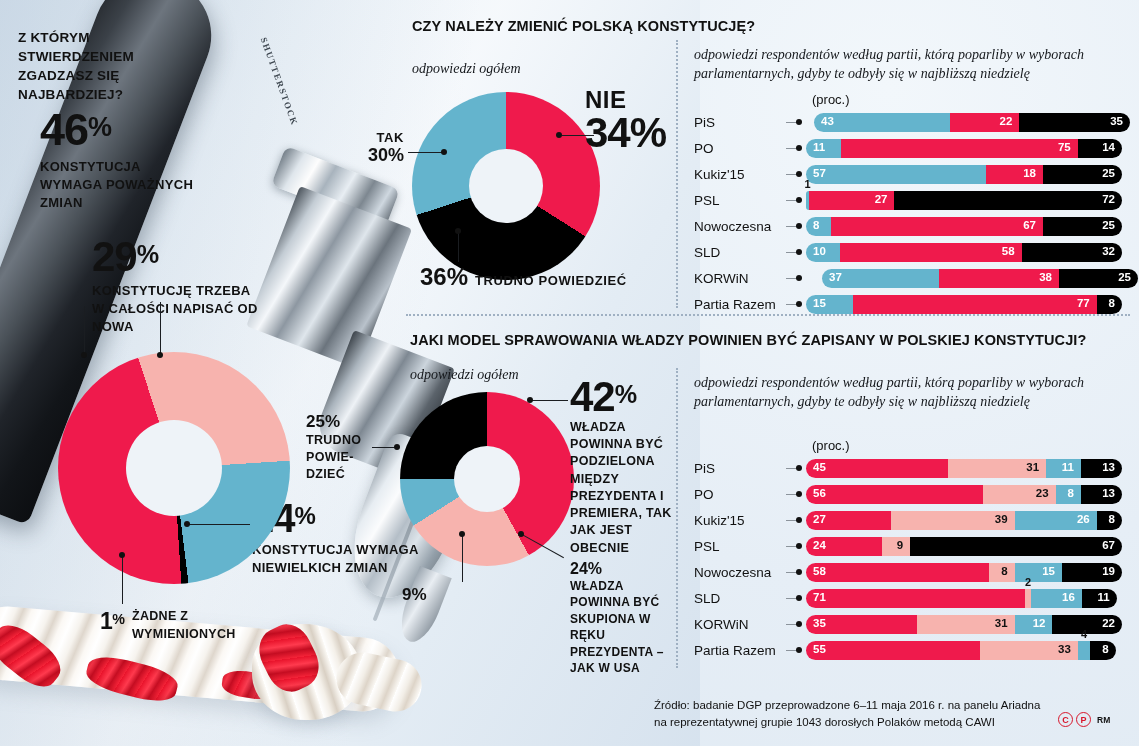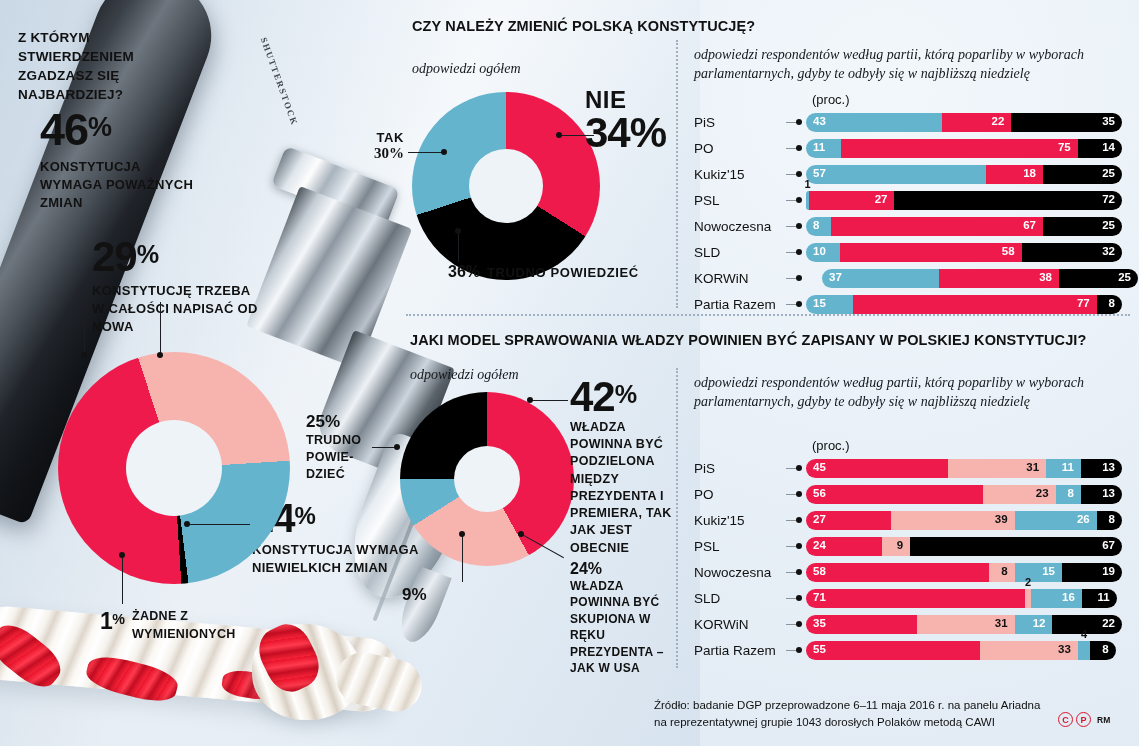--- a/index.html
+++ b/index.html
@@ -126,26 +126,26 @@
   #b24b{position:absolute;left:570px;top:560px;width:104px;}
   #b24b .p24{font-size:16px;font-weight:bold;}
   #b24b .cap{font-size:12px;line-height:1.37;}
   #b42{position:absolute;left:570px;top:378px;width:110px;}
   #b42 .big-pct{font-size:42px;}
   #b42 .cap{font-size:12.5px;line-height:1.38;margin-top:3px;}
 
   
   #tak{position:absolute;left:352px;top:130px;text-align:right;width:52px;}
   #tak .l{font-size:13px;font-weight:bold;letter-spacing:.6px;}
-  #tak .v{font-size:15px;font-weight:bold;font-family:Liberation Serif, serif;}
+  #tak .v{font-size:18px;font-weight:bold;}
   #nie{position:absolute;left:585px;top:88px;}
   #nie .l{font-size:24px;font-weight:bold;letter-spacing:.5px;line-height:1;}
   #nie .v{font-size:42px;font-weight:bold;letter-spacing:-1px;line-height:1.02;}
   #trudno{position:absolute;left:420px;top:263px;white-space:nowrap;}
-  #trudno .v{font-size:16px;font-weight:bold;margin-left:28px;}
+  #trudno .v{font-size:24px;font-weight:bold;}
   #trudno .l{font-size:13px;font-weight:bold;letter-spacing:.6px;margin-left:7px;}
 
   
   .sec-head{position:absolute;font-size:14.5px;font-weight:bold;letter-spacing:.1px;color:#111;}
   #head1{left:412px;top:18px;}
   #head2{left:410px;top:332px;}
   .sub-ital{position:absolute;font-family:"Liberation Serif",serif;font-style:italic;
     font-size:14px;color:#15181c;line-height:1.35;}
   #sub1{left:412px;top:60px;}
   #sub2{left:410px;top:366px;}
@@ -298,21 +298,21 @@
   </div>
 
   <div class="dotted-v"></div>
   <div class="sub-ital" id="rsub1">odpowiedzi respondentów według partii, którą poparliby w wyborach parlamentarnych, gdyby te odbyły się w najbliższą niedzielę</div>
   <div class="procl" style="left:812px;top:92px;">(proc.)</div>
 
   <div class="barchart" id="bars1" style="left:694px;top:110px;width:436px;">
       <div class="brow" style="top: 0px;">
         <div class="blabel" style="width: 92px;">PiS</div>
         <div class="bline" style="width: 12px;"></div>
-        <div class="btrack" style="width: 316px; margin-left: 8px;">
+        <div class="btrack" style="width: 316px; margin-left: 16px;">
           <div class="seg s-blue rnd-l left" style="width: 135.88px;">
             <span>43</span>
           </div>
           <div class="seg s-pink right" style="width: 69.52px;">
             <span>22</span>
           </div>
           <div class="seg s-black rnd-r right" style="width: 110.6px;">
             <span>35</span>
           </div>
         </div>

